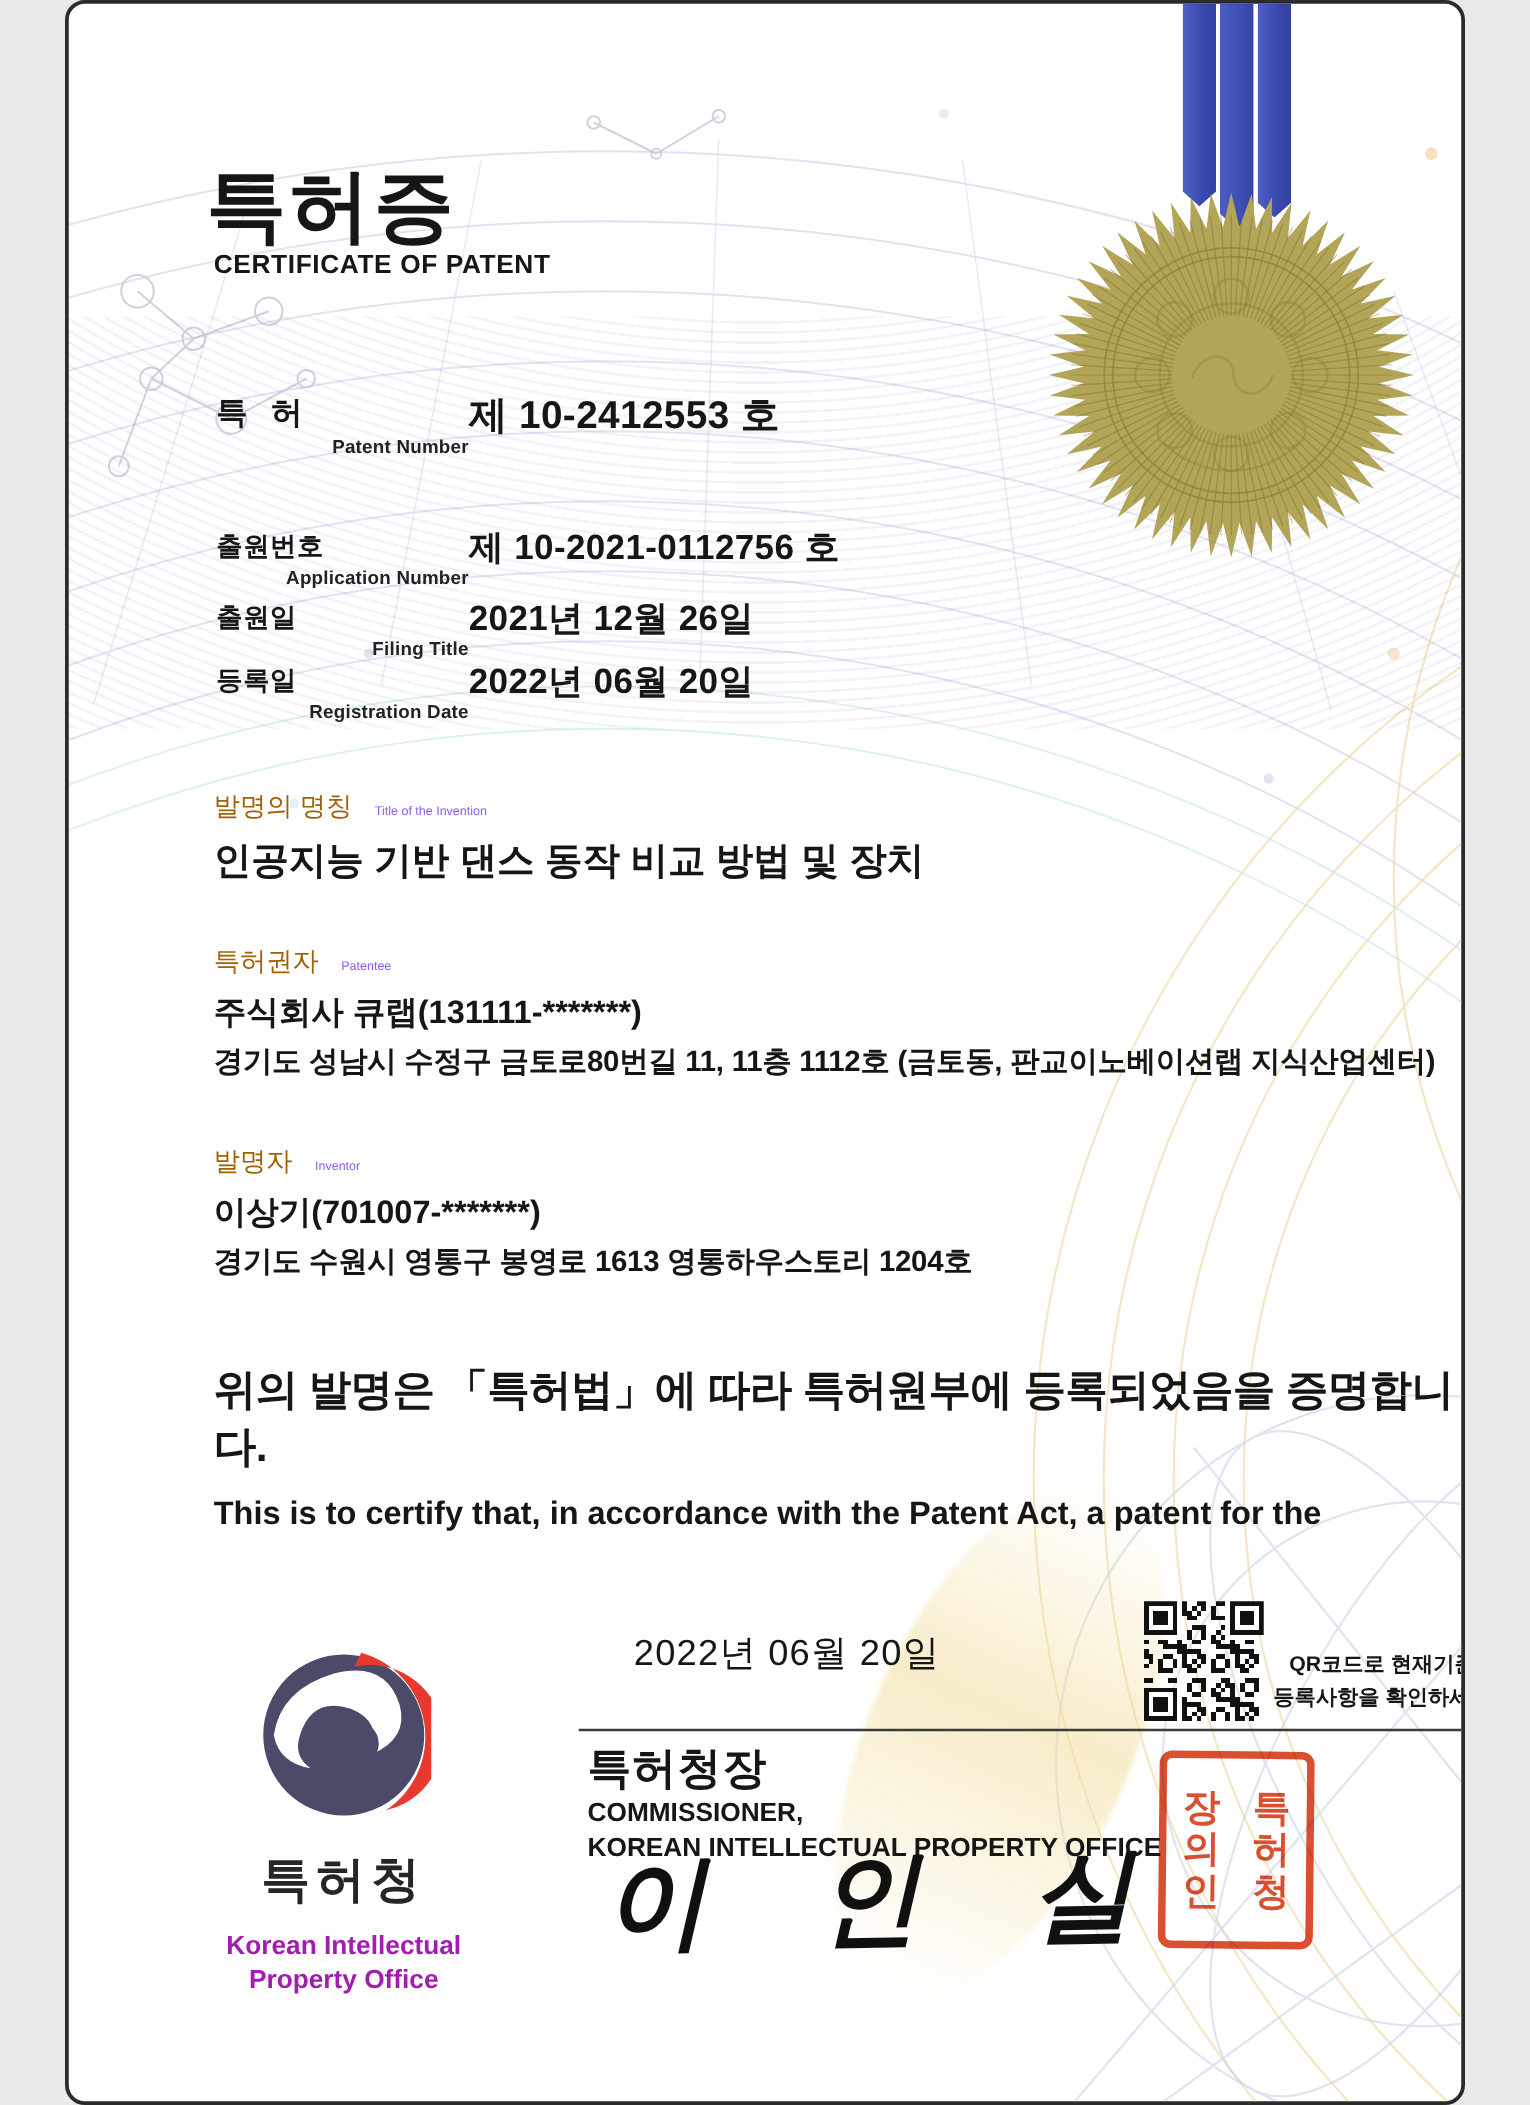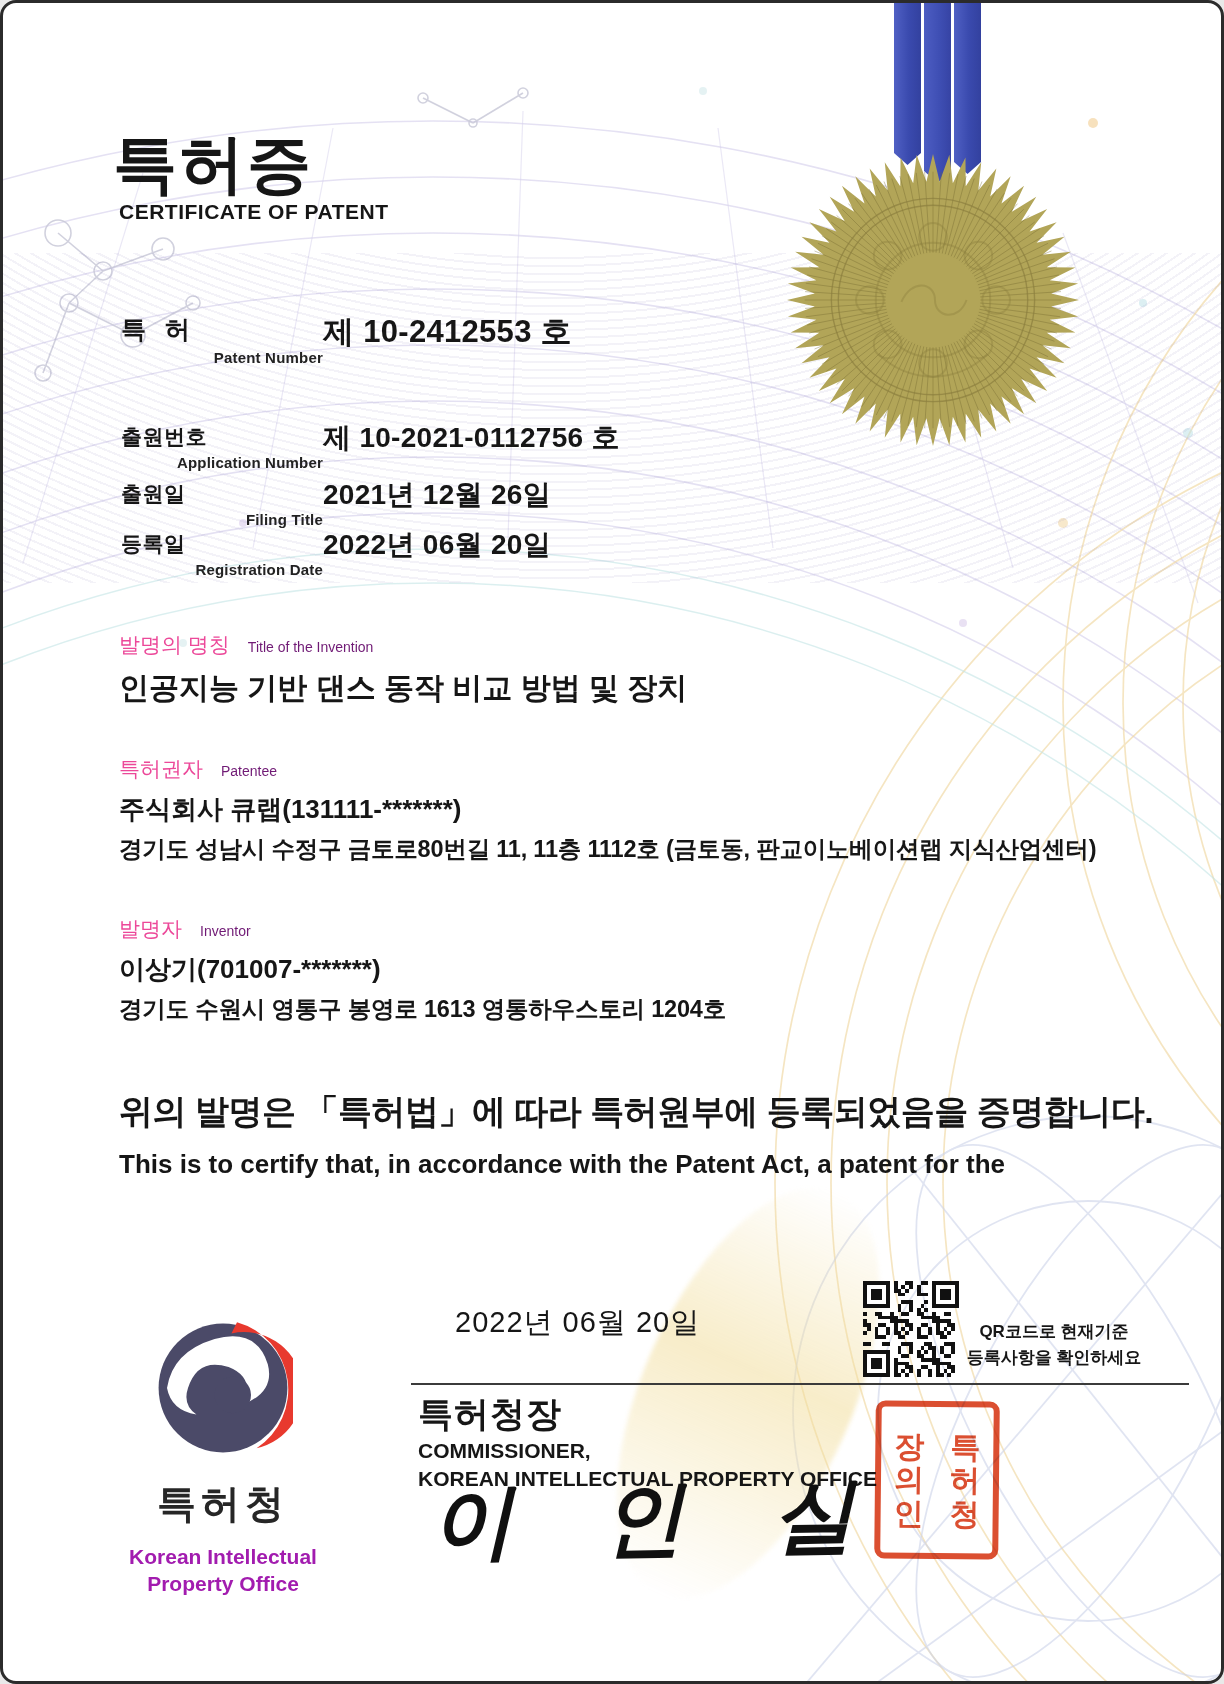--- a/index.html
+++ b/index.html
@@ -1,17 +1,17 @@
 <!DOCTYPE html>
 <html><head>
 <meta charset="utf-8">
 <style>
   html,body{margin:0;padding:0;background:#e9e9e9;}
   .page{
-    position:relative;width:1224px;height:1684px;margin:0 auto;
+    position:relative;width:1120px;height:1684px;margin:0 auto;
     background:#ffffff;overflow:hidden;box-sizing:border-box;
     border:3px solid #2b2b2b;border-radius:16px;
     font-family:"Liberation Sans",sans-serif;color:#161616;
   }
   .abs{position:absolute;}
   .bg{position:absolute;left:0;top:0;z-index:0;}
   .bg g{fill:none;}
   .lav{stroke:#cfc9e9;stroke-width:1.6;opacity:.55;}
   .lavthin{stroke:#d6d1ec;stroke-width:1.2;opacity:.5;}
   .org{stroke:#f0d8a2;stroke-width:1.7;opacity:.65;}
@@ -46,22 +46,22 @@
   .ko{font-size:21px;font-weight:700;letter-spacing:.5px;}
   .en{font-size:15px;font-weight:700;margin-top:3px;letter-spacing:.2px;color:#222;text-align:right;}
   .val{font-size:28px;font-weight:700;margin-top:-4px;white-space:nowrap;letter-spacing:.3px;}
   .row-patent{top:310px;} .row-patent .ko{font-size:25px;letter-spacing:6px;}
   .row-patent .val{font-size:31px;margin-top:-2px;}
   .row-app{top:420px;} .row-filing{top:477px;} .row-reg{top:527px;}
 
   
   .sec{position:absolute;left:116px;z-index:1;}
   .sec-label{display:flex;align-items:baseline;gap:18px;}
-  .sko{font-size:21px;color:#ec4899;}
-  .sen{font-size:14px;color:#701a75;}
+  .sko{font-size:21px;color:#a16207;}
+  .sen{font-size:10px;color:#8b5cf6;}
   .sec-line1{margin-top:9px;font-size:26px;font-weight:700;}
   .sec-line2{margin-top:6px;font-size:23.5px;font-weight:700;white-space:nowrap;letter-spacing:-.2px;}
   .sec-invention{top:628px;} .sec-invention .sec-line1{font-size:30px;}
   .sec-patentee{top:752px;} .sec-inventor{top:912px;}
 
   .cert{left:116px;top:1086px;z-index:1;}
   .cert-ko{font-size:34px;font-weight:800;letter-spacing:-.5px;}
   .cert-en{margin-top:12px;font-size:26px;font-weight:700;line-height:35px;}
 
   

